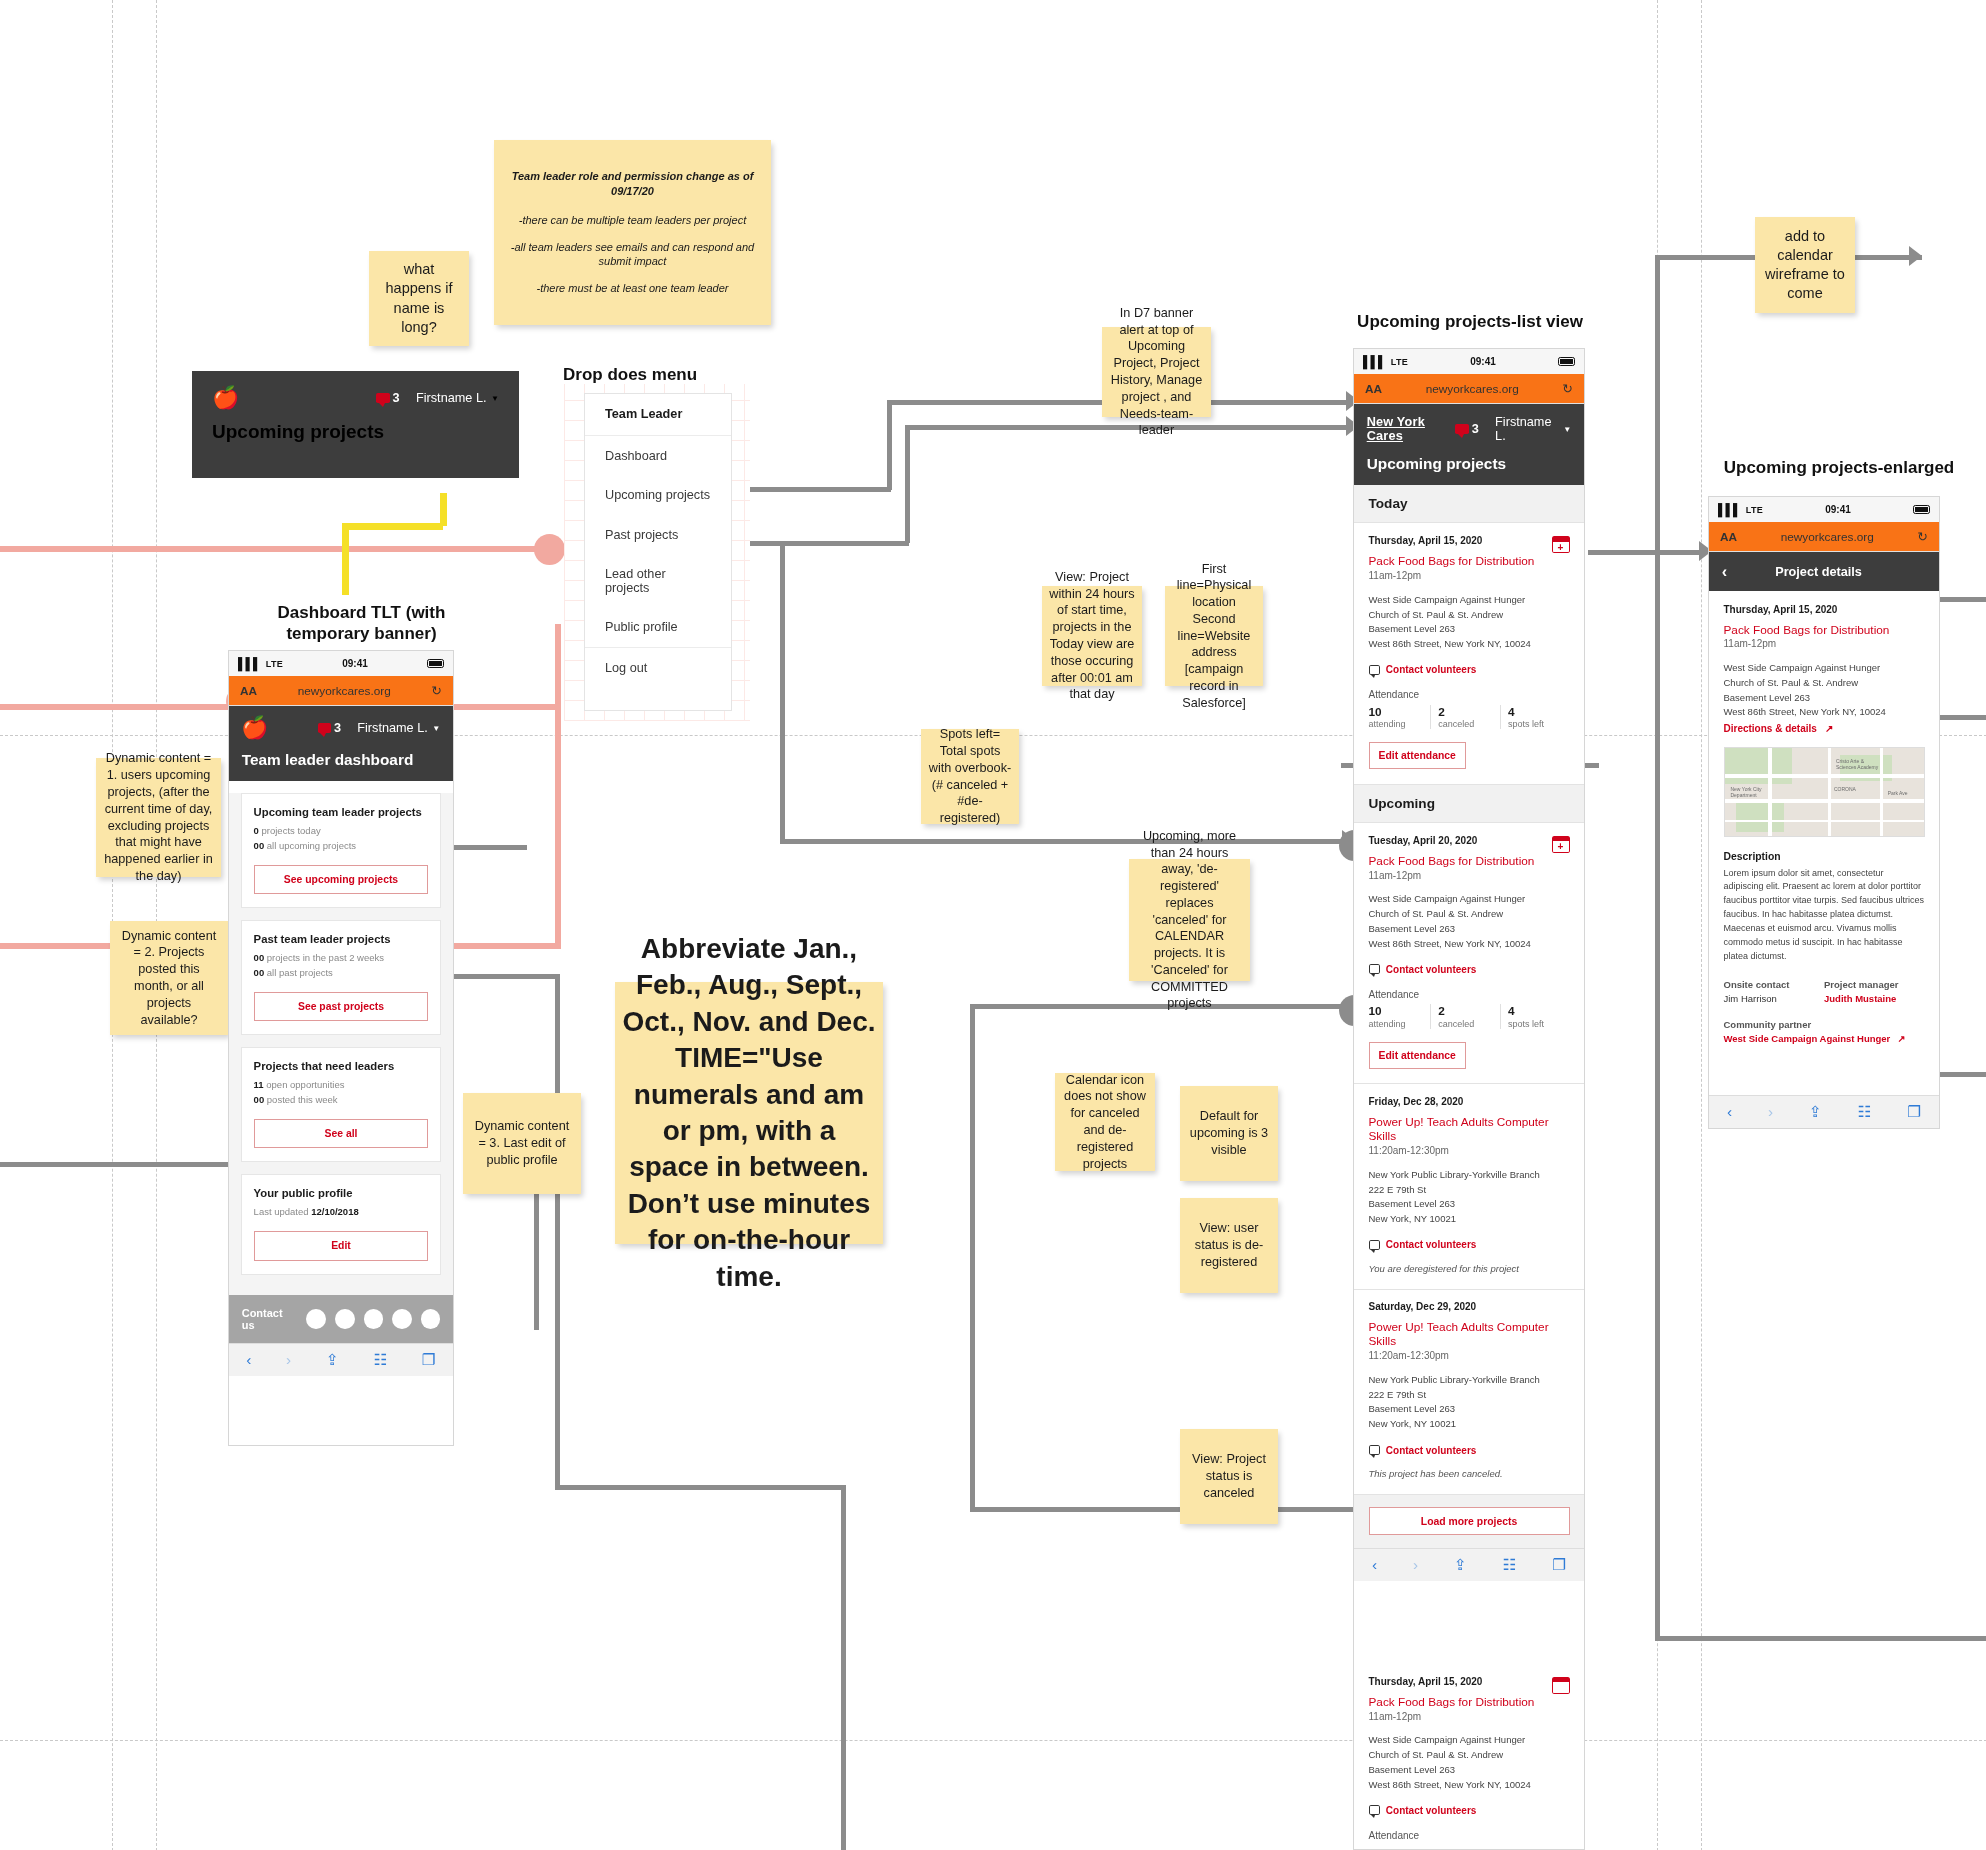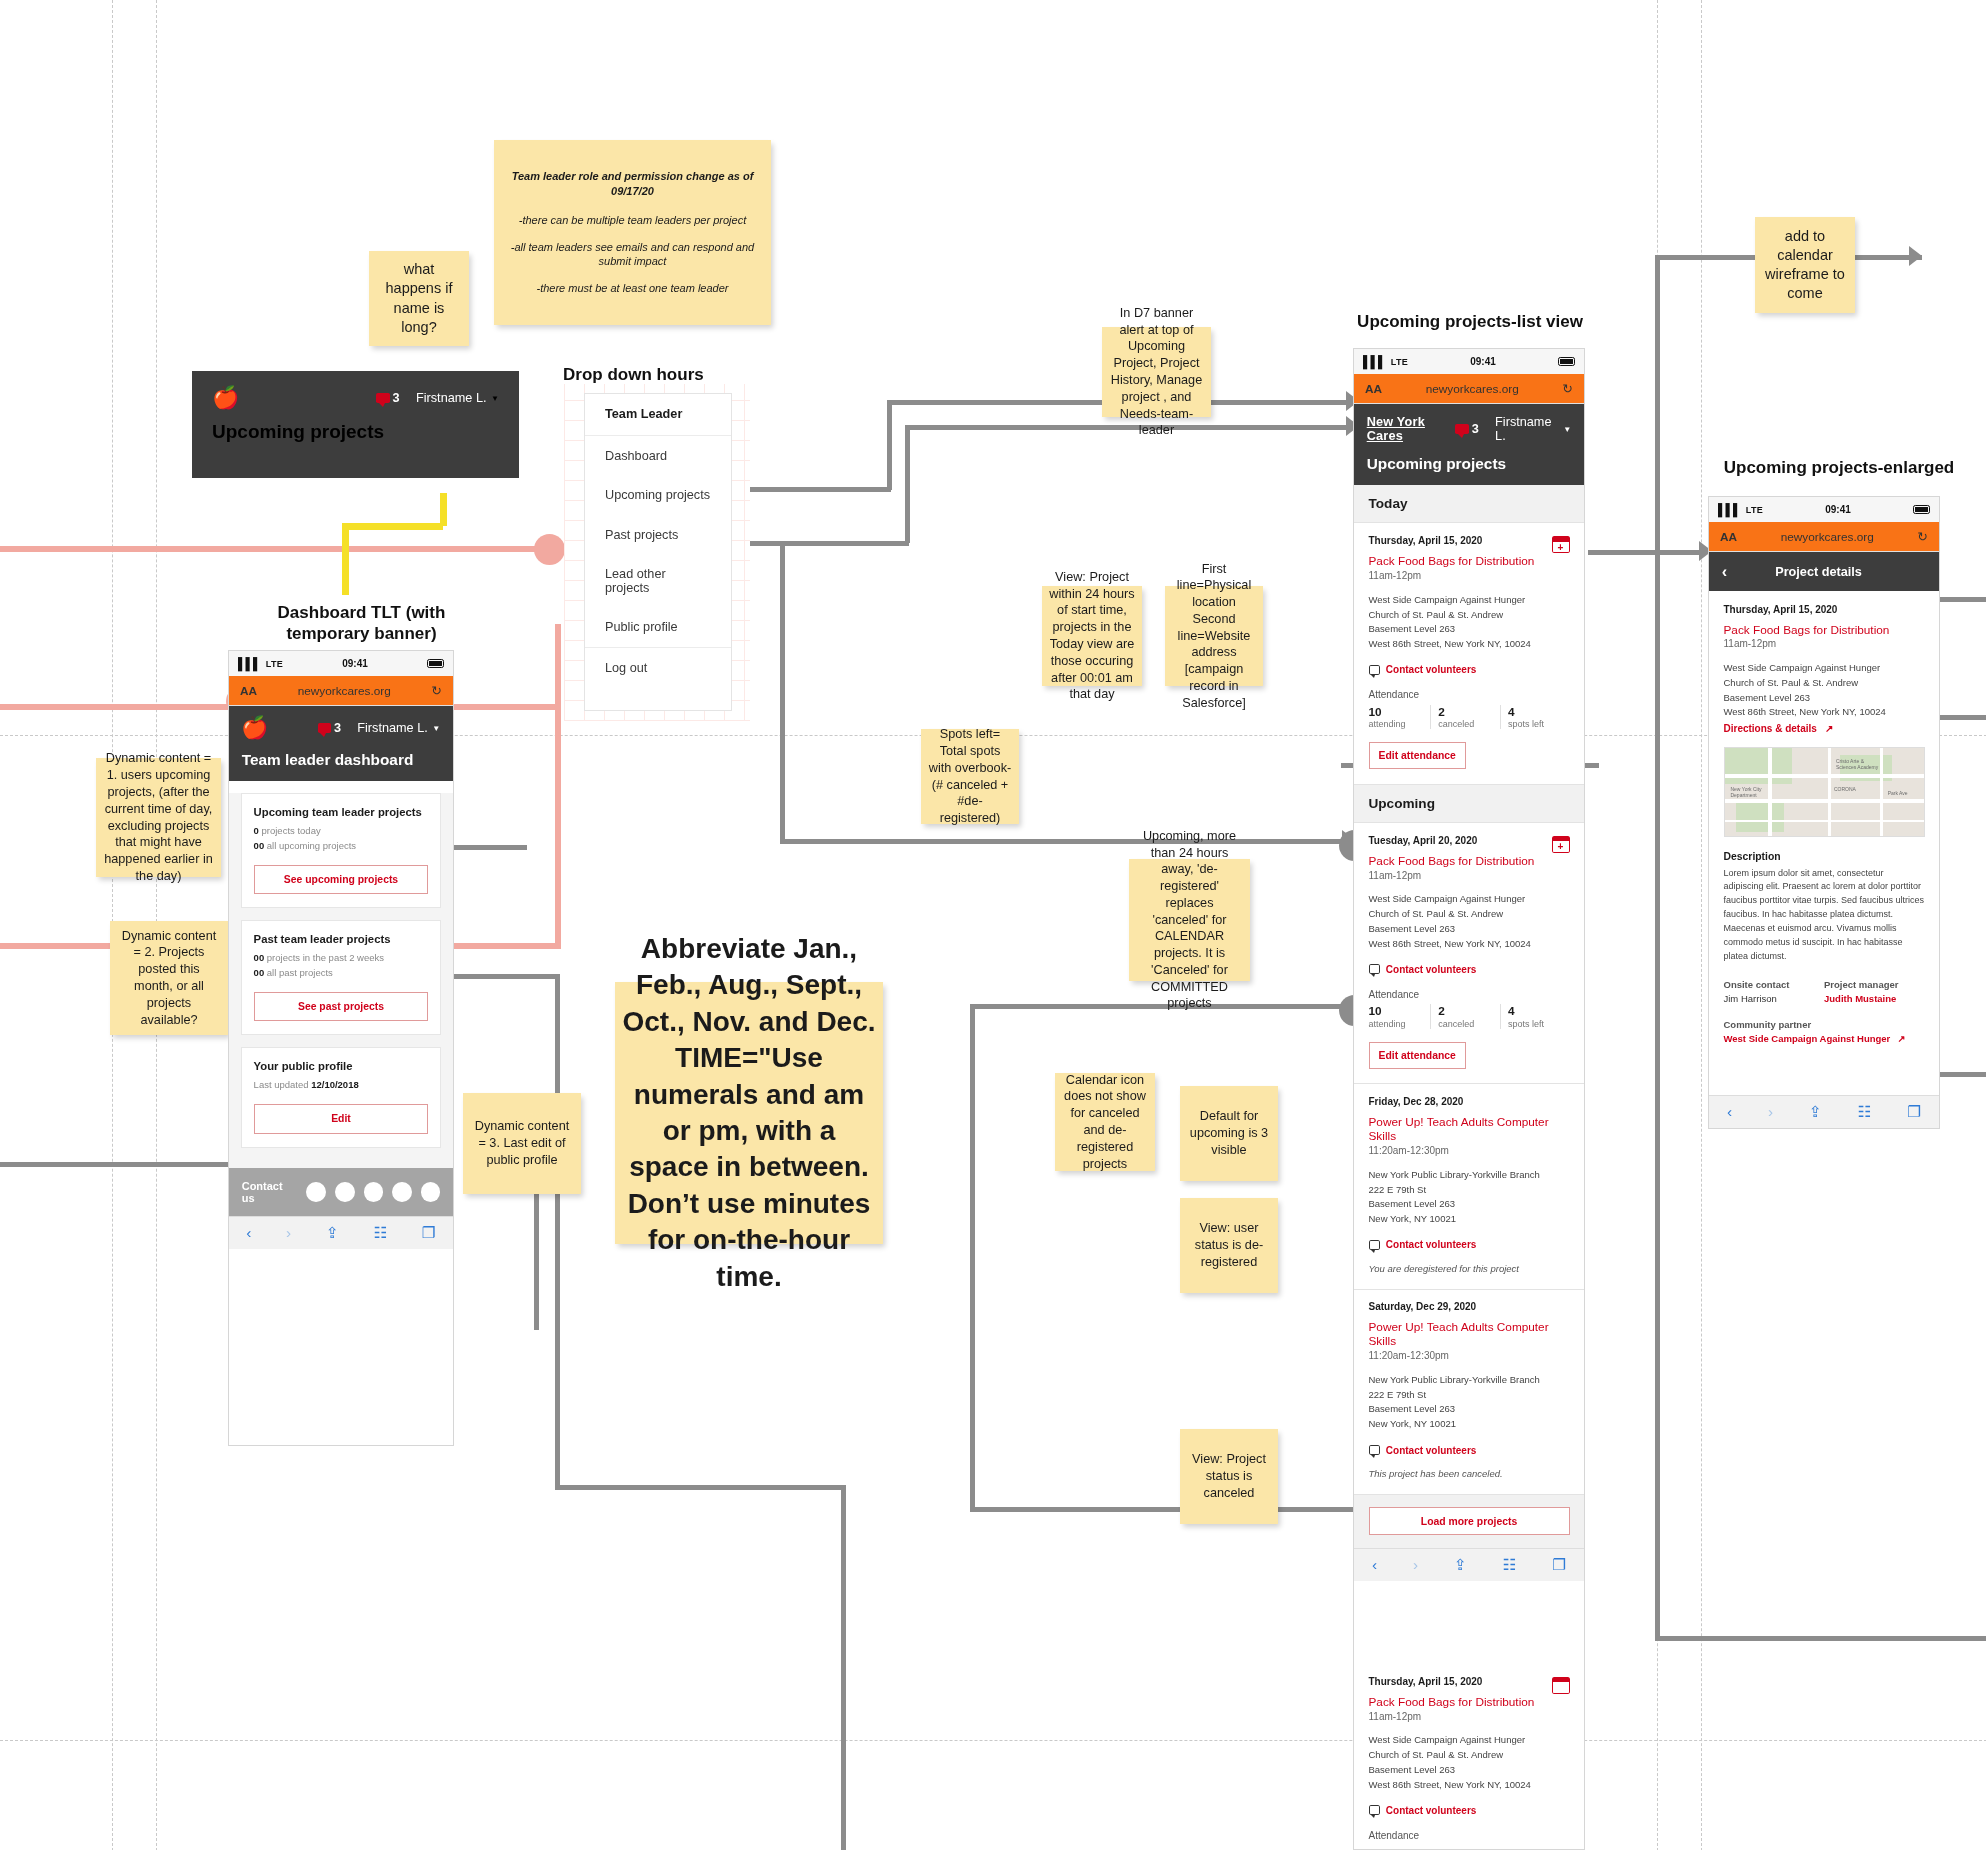--- a/index.html
+++ b/index.html
@@ -301,21 +301,21 @@
   <div class="note" style="left:1055px; top:1073px; width:100px; height:98px; font-size:12.7px;">Calendar icon does not show for canceled and de-registered projects</div>
 
   <div class="note" style="left:1180px; top:1086px; width:98px; height:95px; font-size:12.7px;">Default for upcoming is 3 visible</div>
 
   <div class="note" style="left:1180px; top:1198px; width:98px; height:95px; font-size:12.7px;">View: user status is de-registered</div>
 
   <div class="note" style="left:1180px; top:1429px; width:98px; height:95px; font-size:12.7px;">View: Project status is canceled</div>
 
   <div class="label" style="left:271px; top:602px; width:181px; white-space:pre-line;">Dashboard TLT (with
 temporary banner)</div>
-  <div class="label" style="left:563px; top:364px; width:163px; text-align:left;">Drop down hours</div>
+  <div class="label" style="left:563px; top:364px; width:163px; text-align:left;">Drop does menu</div>
   <div class="label" style="left:1330px; top:311px; width:280px;">Upcoming  projects-list view</div>
   <div class="label" style="left:1699px; top:457px; width:280px;">Upcoming  projects-enlarged</div>
 
   <div style="position:absolute; left:192px; top:371px; width:327px; height:107px; background:#3d3d3d; padding:16.3px 20px;">
     <div class="navrow">
       <span class="logo">🍎</span>
       <span class="spacer"></span>
       <span class="msg">
         <span class="msg-ico"></span>
         <span class="msg-count">3</span>
@@ -375,20 +375,28 @@
 
       <div class="dcard">
         <div class="dtitle">Past team leader projects</div>
         <div class="dsub">
           <b>00</b><span> projects in the past 2 weeks</span><br>
           <b>00</b><span> all past projects</span>
         </div>
         <div class="dbtn">See past projects</div>
       </div>
 
+      <div class="dcard">
+        <div class="dtitle">Projects that need leaders</div>
+        <div class="dsub">
+          <b>11</b><span> open opportunities</span><br>
+          <b>00</b><span> posted this week</span>
+        </div>
+        <div class="dbtn">See all</div>
+      </div>
 
       <div class="dcard">
         <div class="dtitle">Your public profile</div>
         <div class="dsub">
           <span>Last updated </span><b>12/10/2018</b>
         </div>
         <div class="dbtn">Edit</div>
       </div>
     </div>
 

